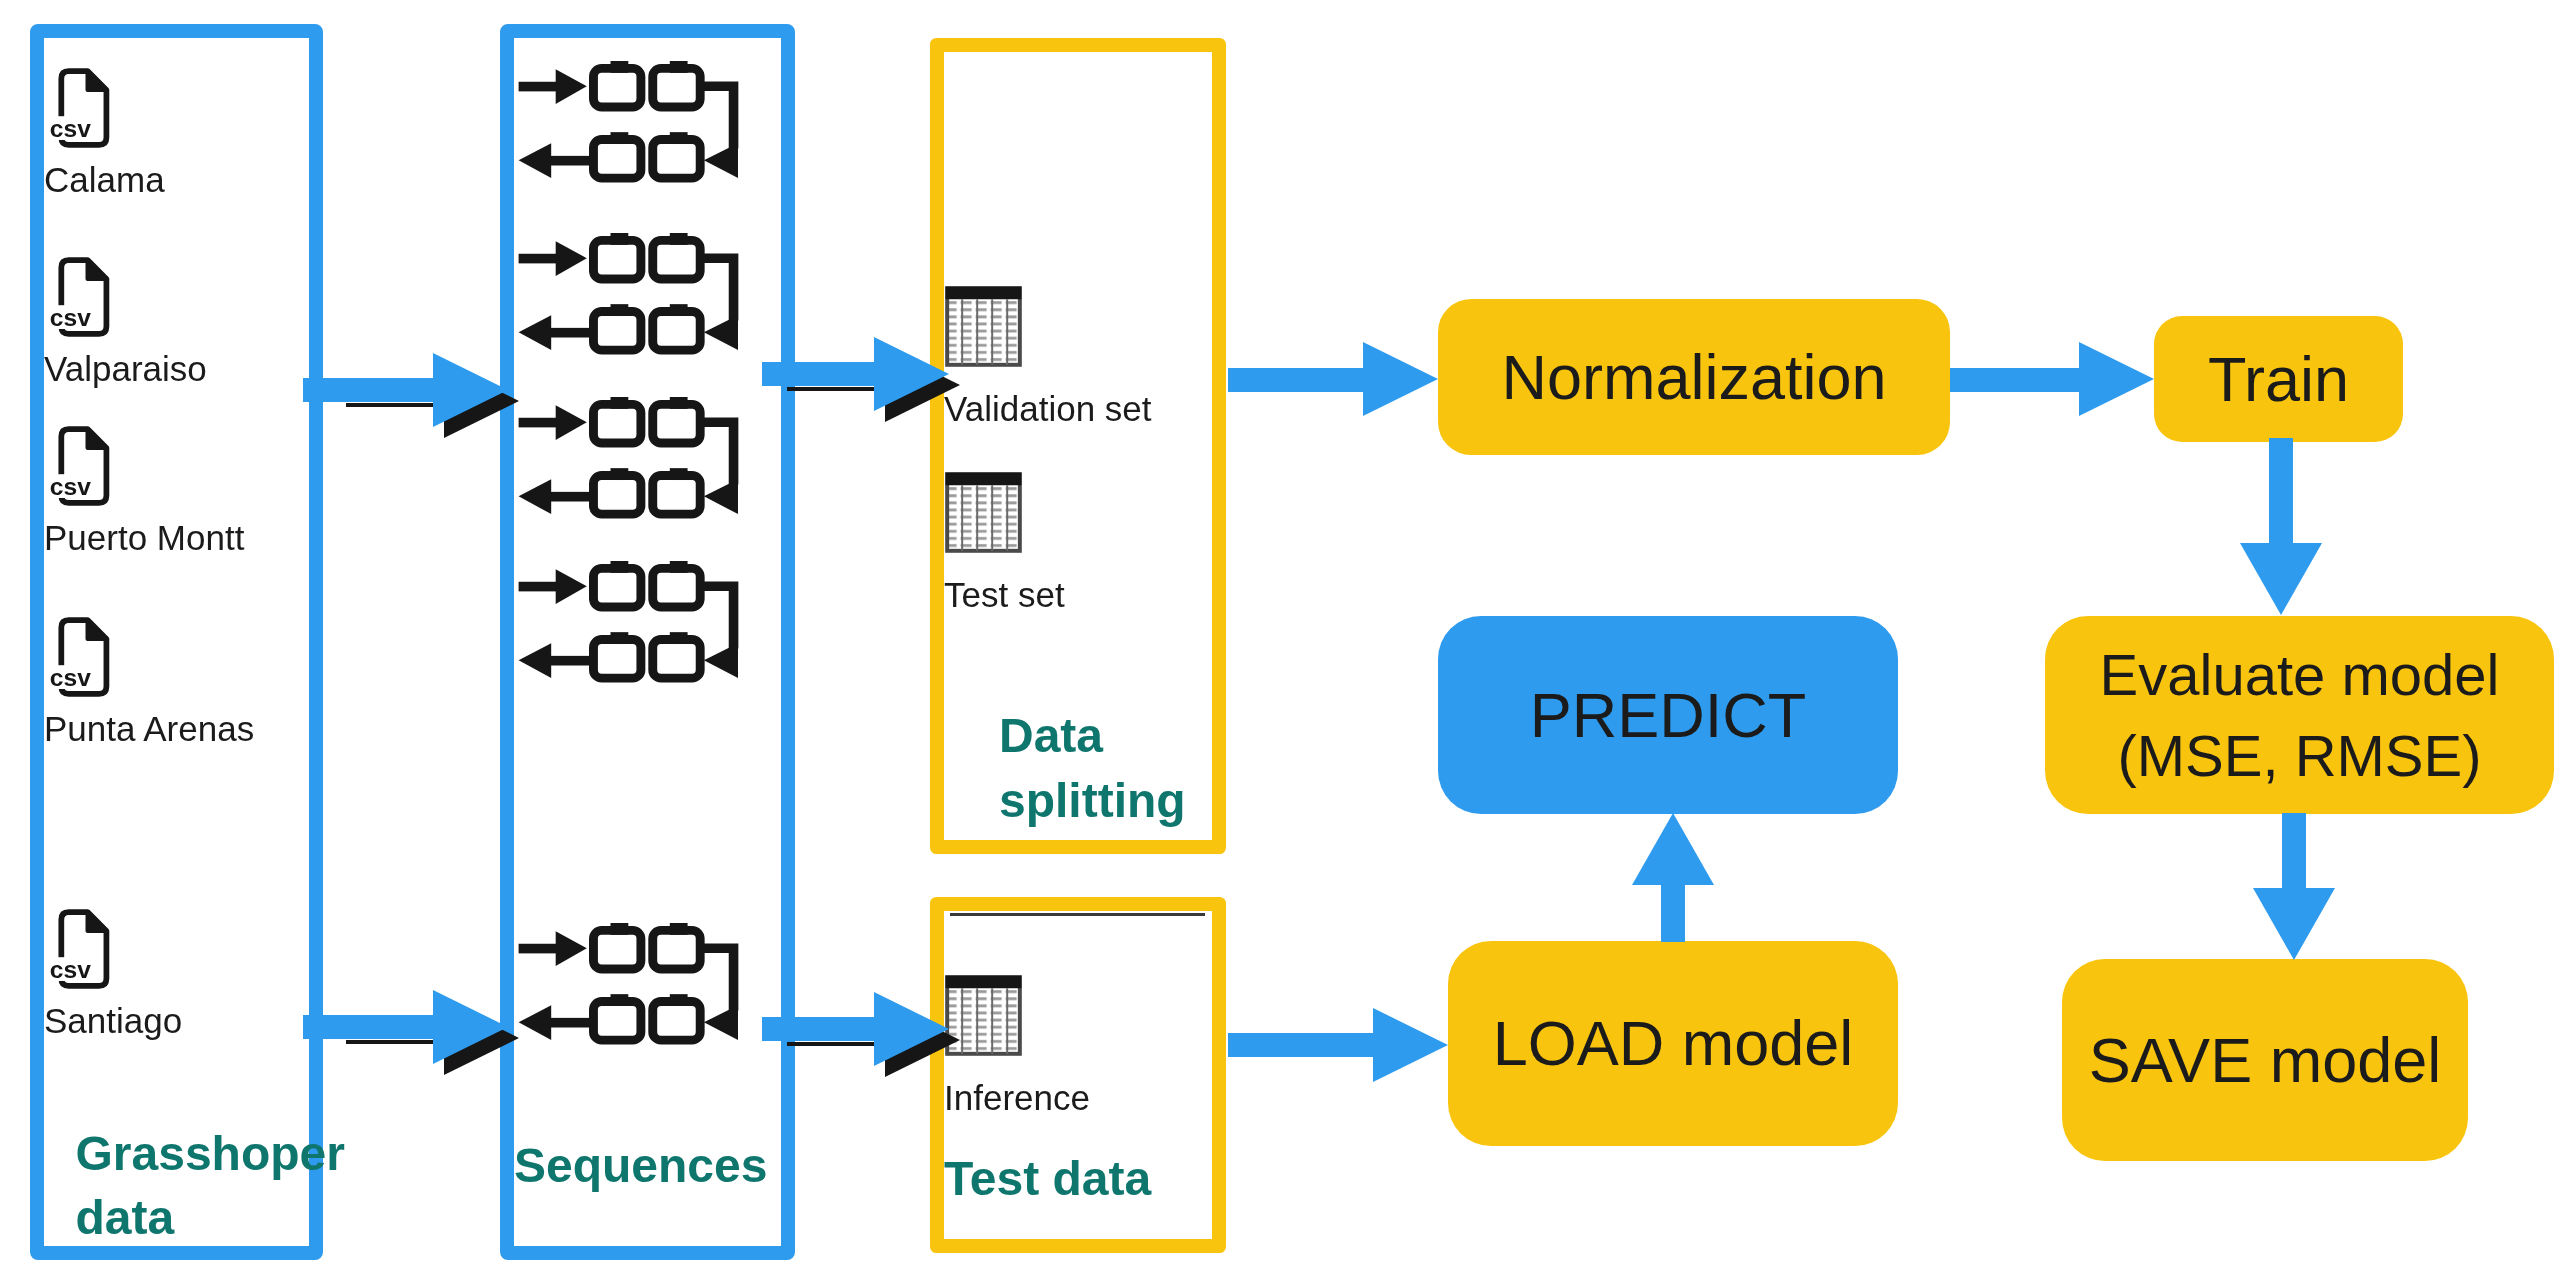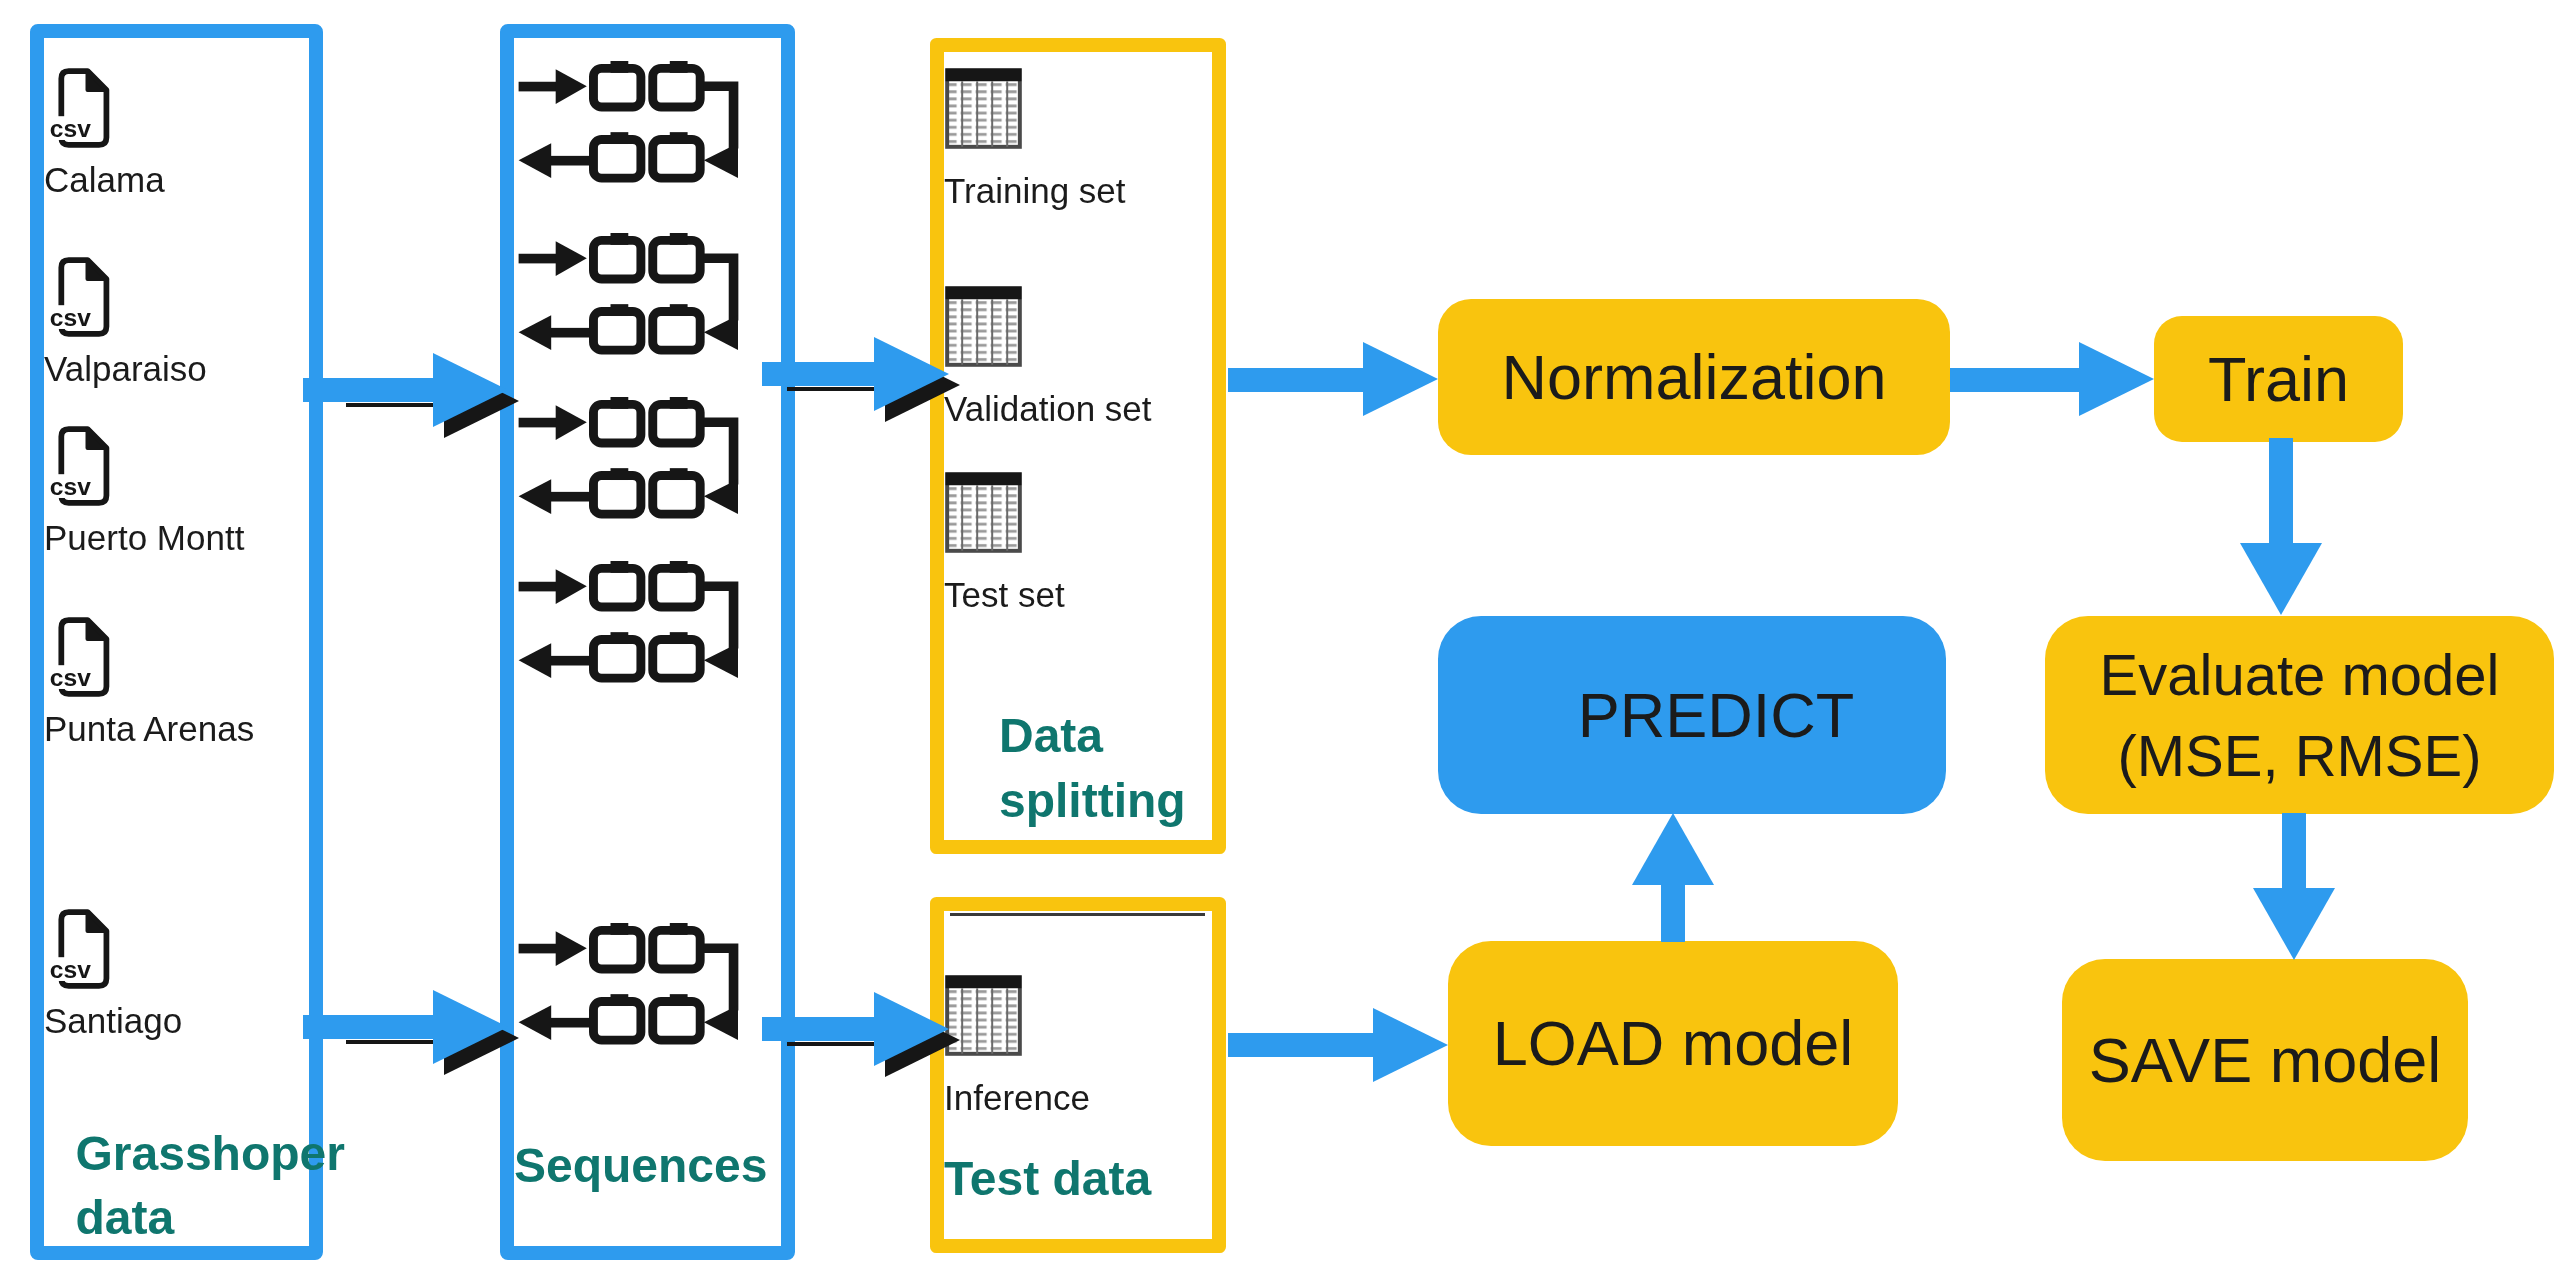--- a/index.html
+++ b/index.html
@@ -203,28 +203,20 @@
         <rect x="183" y="106" width="64" height="52" rx="11" fill="none" stroke="#161616" stroke-width="12"></rect>
         <polygon points="298,111 298,158 252,134"></polygon>
       </svg>
     </div>
 
     <div class="panel-title" style="top:1096px;">Sequences</div>
   </div>
 
   <div class="panel yellow" style="left:930px;top:38px;width:296px;height:816px;">
 
-    <div class="stack-item" style="top:15px;gap:20.5px;">
-      <svg width="79" height="83" viewBox="0 0 100 105">
-        <rect x="4" y="4" width="92" height="97" fill="url(#rows)" stroke="#4a4a4a" stroke-width="5"></rect>
-        <rect x="2" y="2" width="96" height="16" fill="#161616"></rect>
-        <path d="M23 18 V101 M42 18 V101 M61 18 V101 M80 18 V101" stroke="#6a6a6a" stroke-width="2.5"></path>
-      </svg>
-      <div class="set-label">Training set</div>
-    </div>
 
     <div class="stack-item" style="top:233px;gap:20.5px;">
       <svg width="79" height="83" viewBox="0 0 100 105">
         <rect x="4" y="4" width="92" height="97" fill="url(#rows)" stroke="#4a4a4a" stroke-width="5"></rect>
         <rect x="2" y="2" width="96" height="16" fill="#161616"></rect>
         <path d="M23 18 V101 M42 18 V101 M61 18 V101 M80 18 V101" stroke="#6a6a6a" stroke-width="2.5"></path>
       </svg>
       <div class="set-label">Validation set</div>
     </div>
 
@@ -256,21 +248,21 @@
   </div>
 
   <div class="node yellow" style="left:1438px;top:299px;width:512px;height:156px;">
     <span>Normalization</span>
   </div>
 
   <div class="node yellow" style="left:2154px;top:316px;width:249px;height:126px;border-radius:28px;">
     <span>Train</span>
   </div>
 
-  <div class="node blue" style="left:1438px;top:616px;width:460px;height:198px;border-radius:43px;padding-left:48px;">
+  <div class="node blue" style="left:1438px;top:616px;width:460px;height:198px;border-radius:43px;">
     <span>PREDICT</span>
   </div>
 
   <div class="node yellow" style="left:2045px;top:616px;width:509px;height:198px;border-radius:43px;font-size:58px;">
     <span>
       <span>Evaluate model</span><br>
       <span>(MSE, RMSE)</span>
     </span>
   </div>
 

